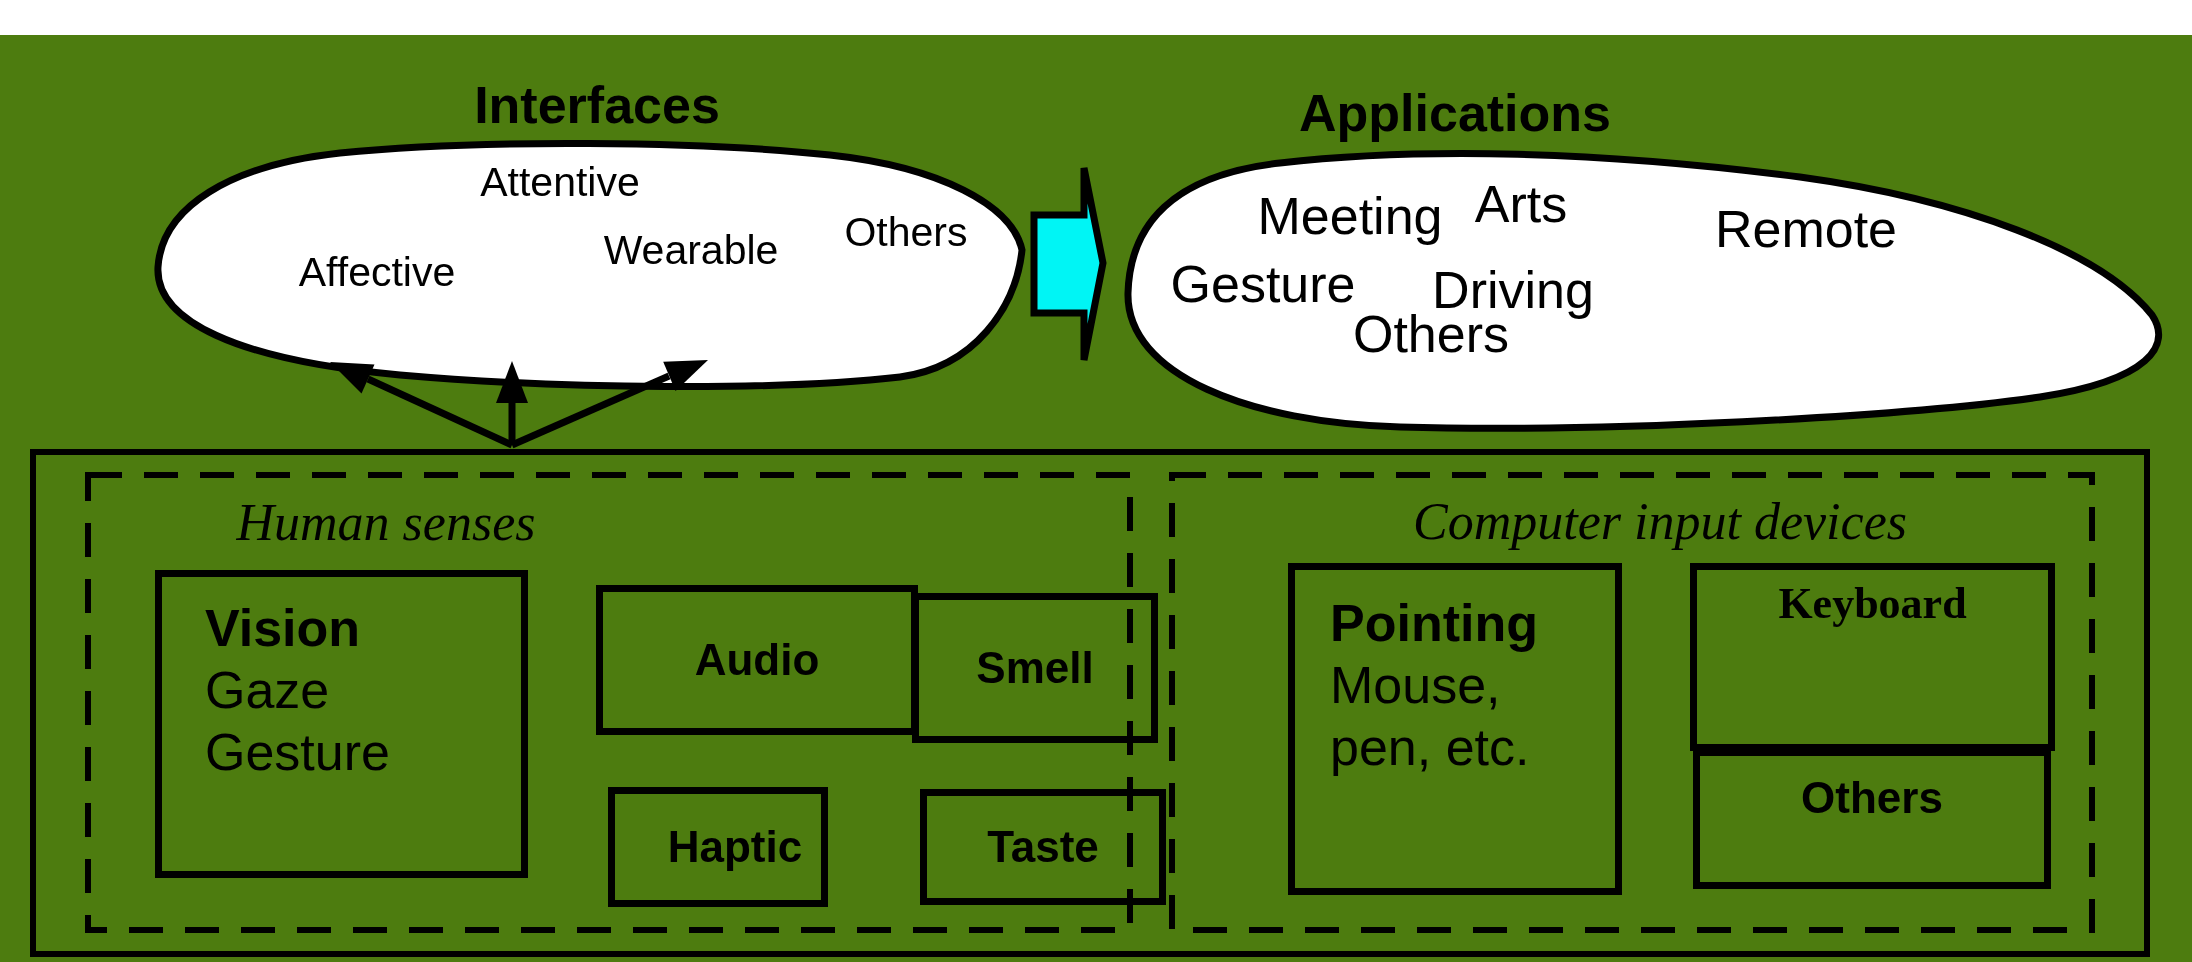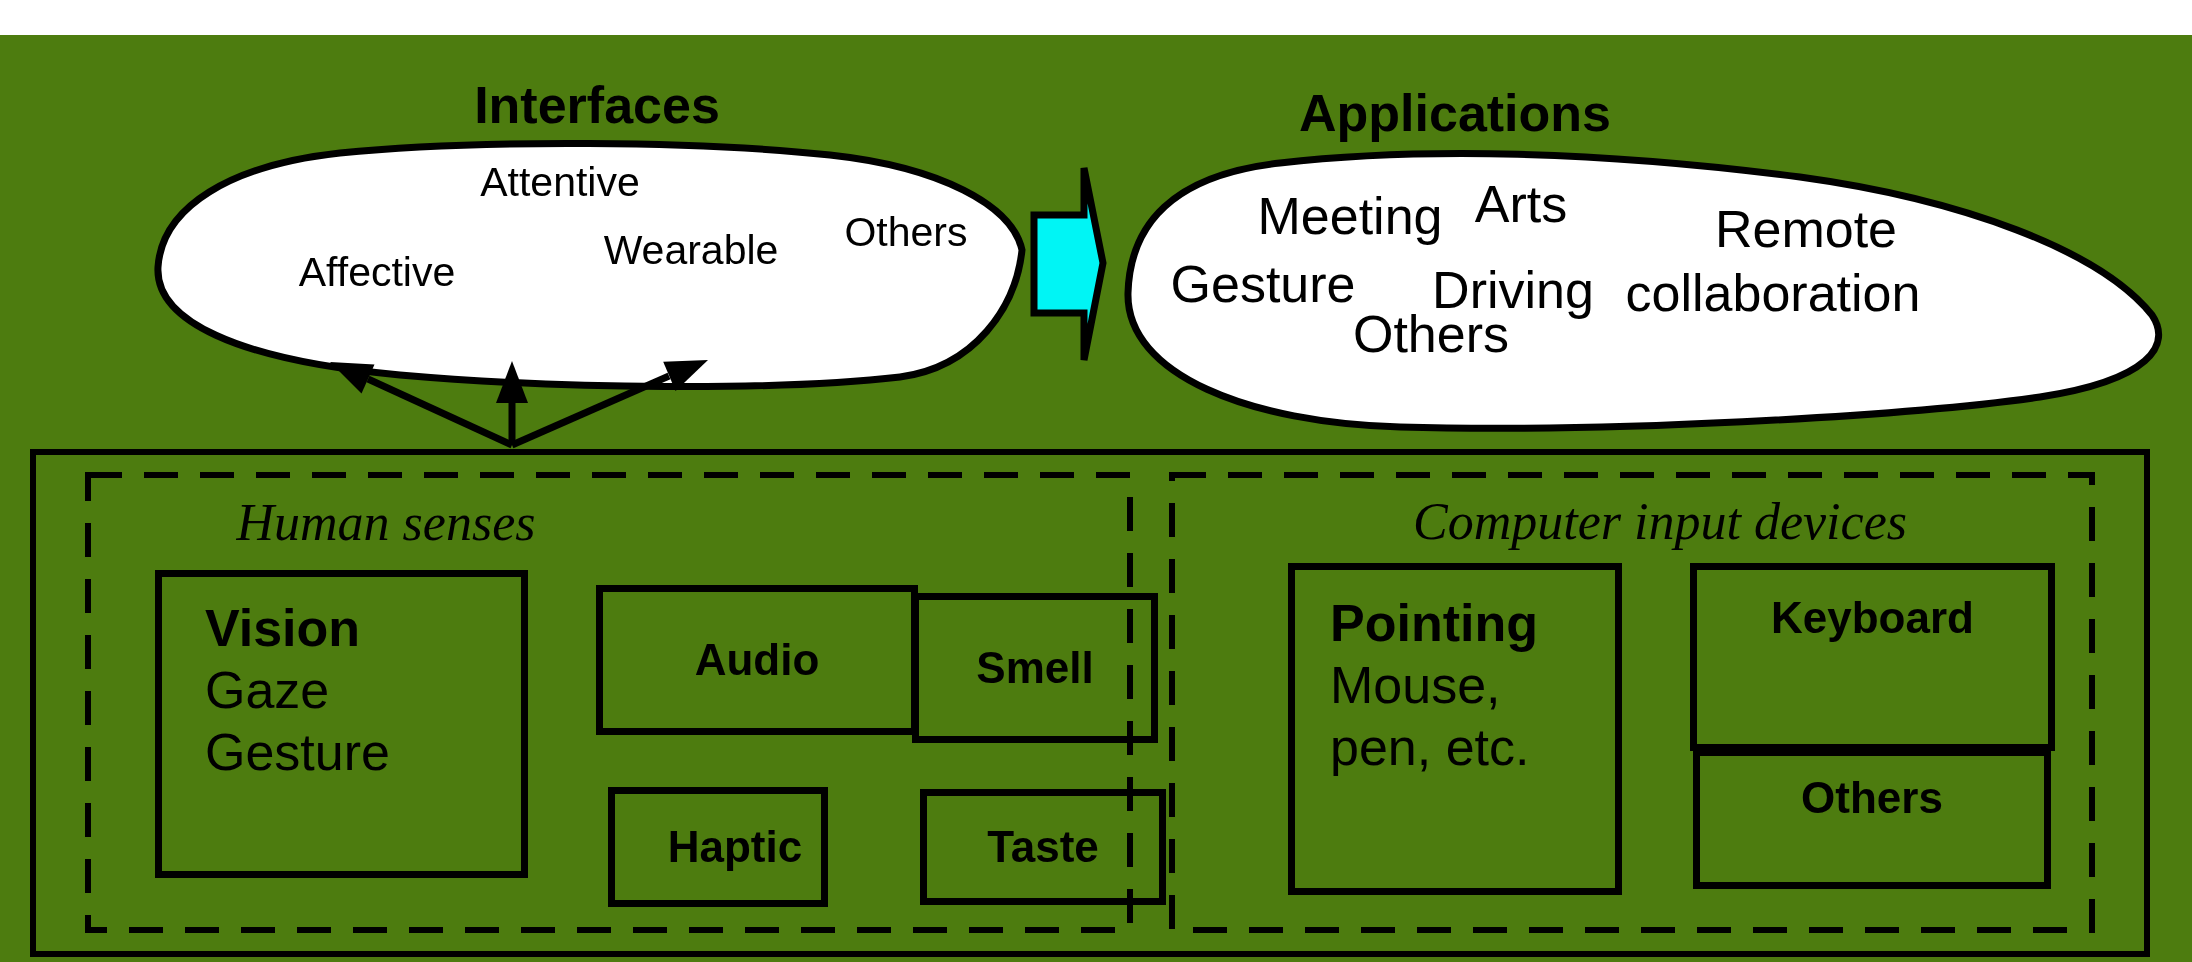--- a/index.html
+++ b/index.html
@@ -67,21 +67,21 @@
     line-height:62px;
   }
   .list-box .bx-title{font-weight:bold;}
   .list-box .bx-line{font-weight:normal;}
   #vision-box{left:155px;top:535px;width:373px;height:308px;padding:20px 10px 0 43px;}
   #audio-box{left:596px;top:550px;width:322px;height:150px;}
   #smell-box{left:912px;top:558px;width:246px;height:150px;}
   #haptic-box{left:608px;top:752px;width:220px;height:120px;padding-left:34px;}
   #taste-box{left:920px;top:754px;width:246px;height:116px;}
   #pointing-box{left:1288px;top:528px;width:334px;height:332px;padding:22px 10px 0 35px;}
-  #keyboard-box{left:1690px;top:528px;width:365px;height:188px;padding-top:26px;}
+  #keyboard-box{left:1690px;top:528px;width:365px;height:188px;padding-top:12px;font-family:Liberation Serif, serif;}
   #others-devices-box{left:1693px;top:714px;width:358px;height:140px;padding-top:20px;}
 </style>
 </head>
 <body>
 
 <div id="stage">
 
   <svg id="shapes" viewBox="0 0 2192 962">
 
     <path d="M 1022 215
@@ -121,21 +121,20 @@
   <div class="blob-label" style="left:560px;top:147px;">Attentive</div>
   <div class="blob-label" style="left:377px;top:237px;">Affective</div>
   <div class="blob-label" style="left:691px;top:215px;">Wearable</div>
   <div class="blob-label" style="left:906px;top:197px;">Others</div>
 
   <div class="blob-label app" style="left:1350px;top:181px;">Meeting</div>
   <div class="blob-label app" style="left:1521px;top:169px;">Arts</div>
   <div class="blob-label app" style="left:1806px;top:194px;">Remote</div>
   <div class="blob-label app" style="left:1263px;top:249px;">Gesture</div>
   <div class="blob-label app" style="left:1513px;top:255px;">Driving</div>
-  <div class="blob-label app" style="left:1773px;top:258px;">collaboration</div>
   <div class="blob-label app" style="left:1431px;top:299px;">Others</div>
 
   <div class="outer-box"></div>
 
   <div class="serif-title" style="left:386px;top:488px;">Human senses</div>
 
   <div id="vision-box" class="list-box">
     <div class="bx-title">Vision</div>
     <div class="bx-line">Gaze</div>
     <div class="bx-line">Gesture</div>

